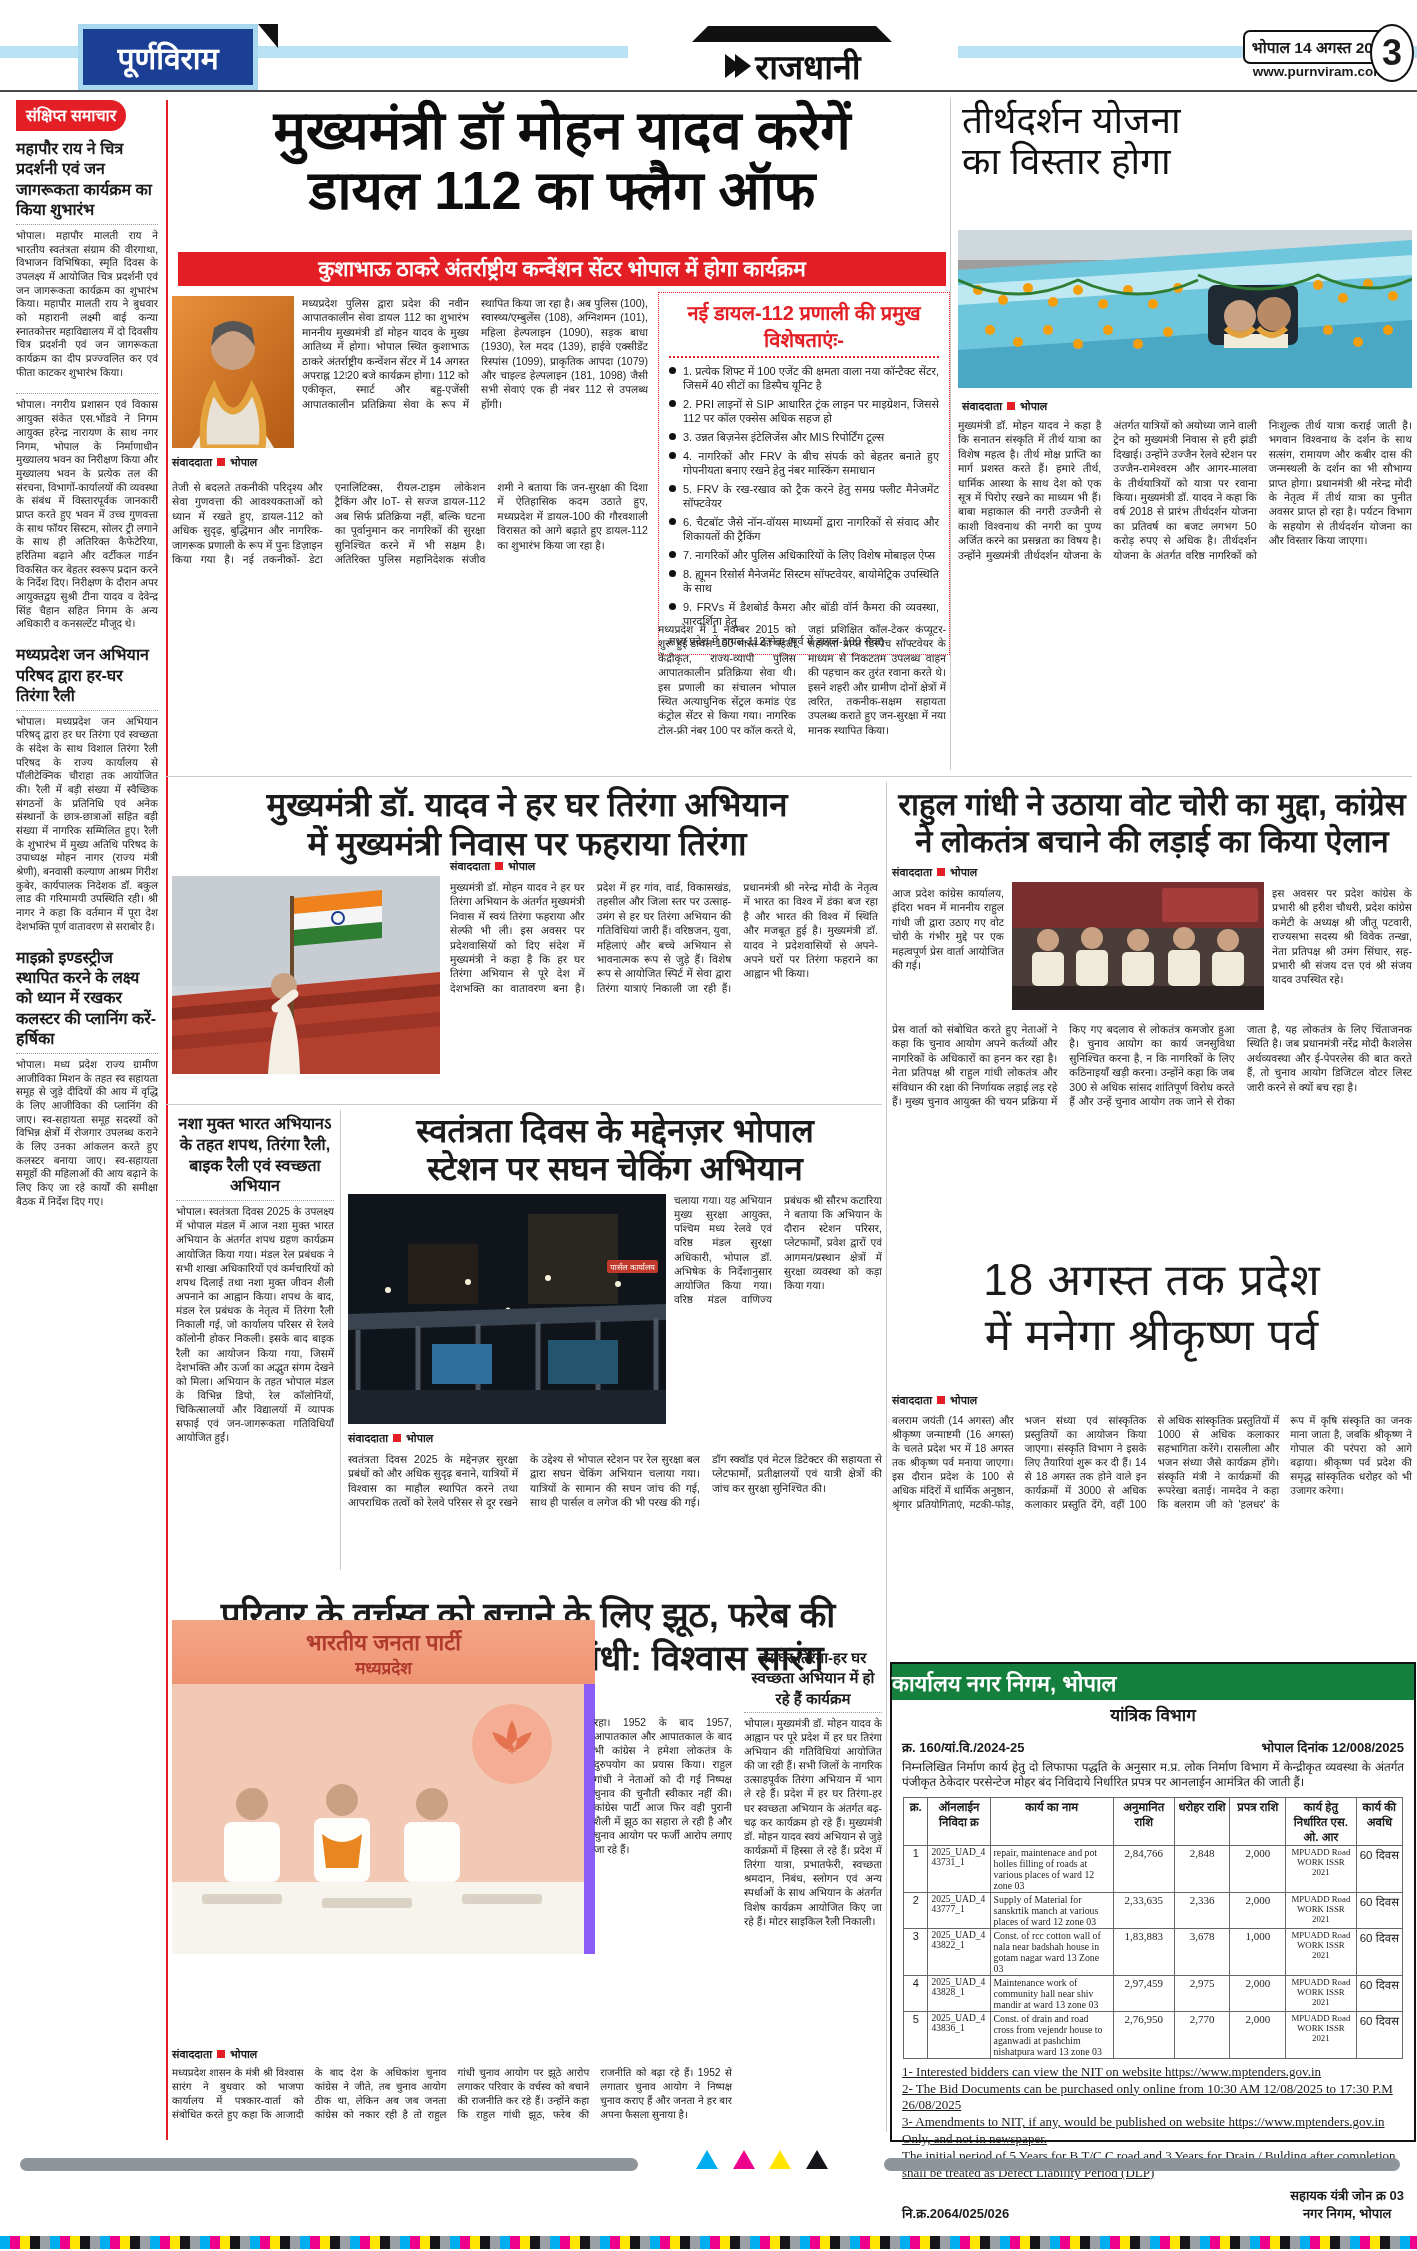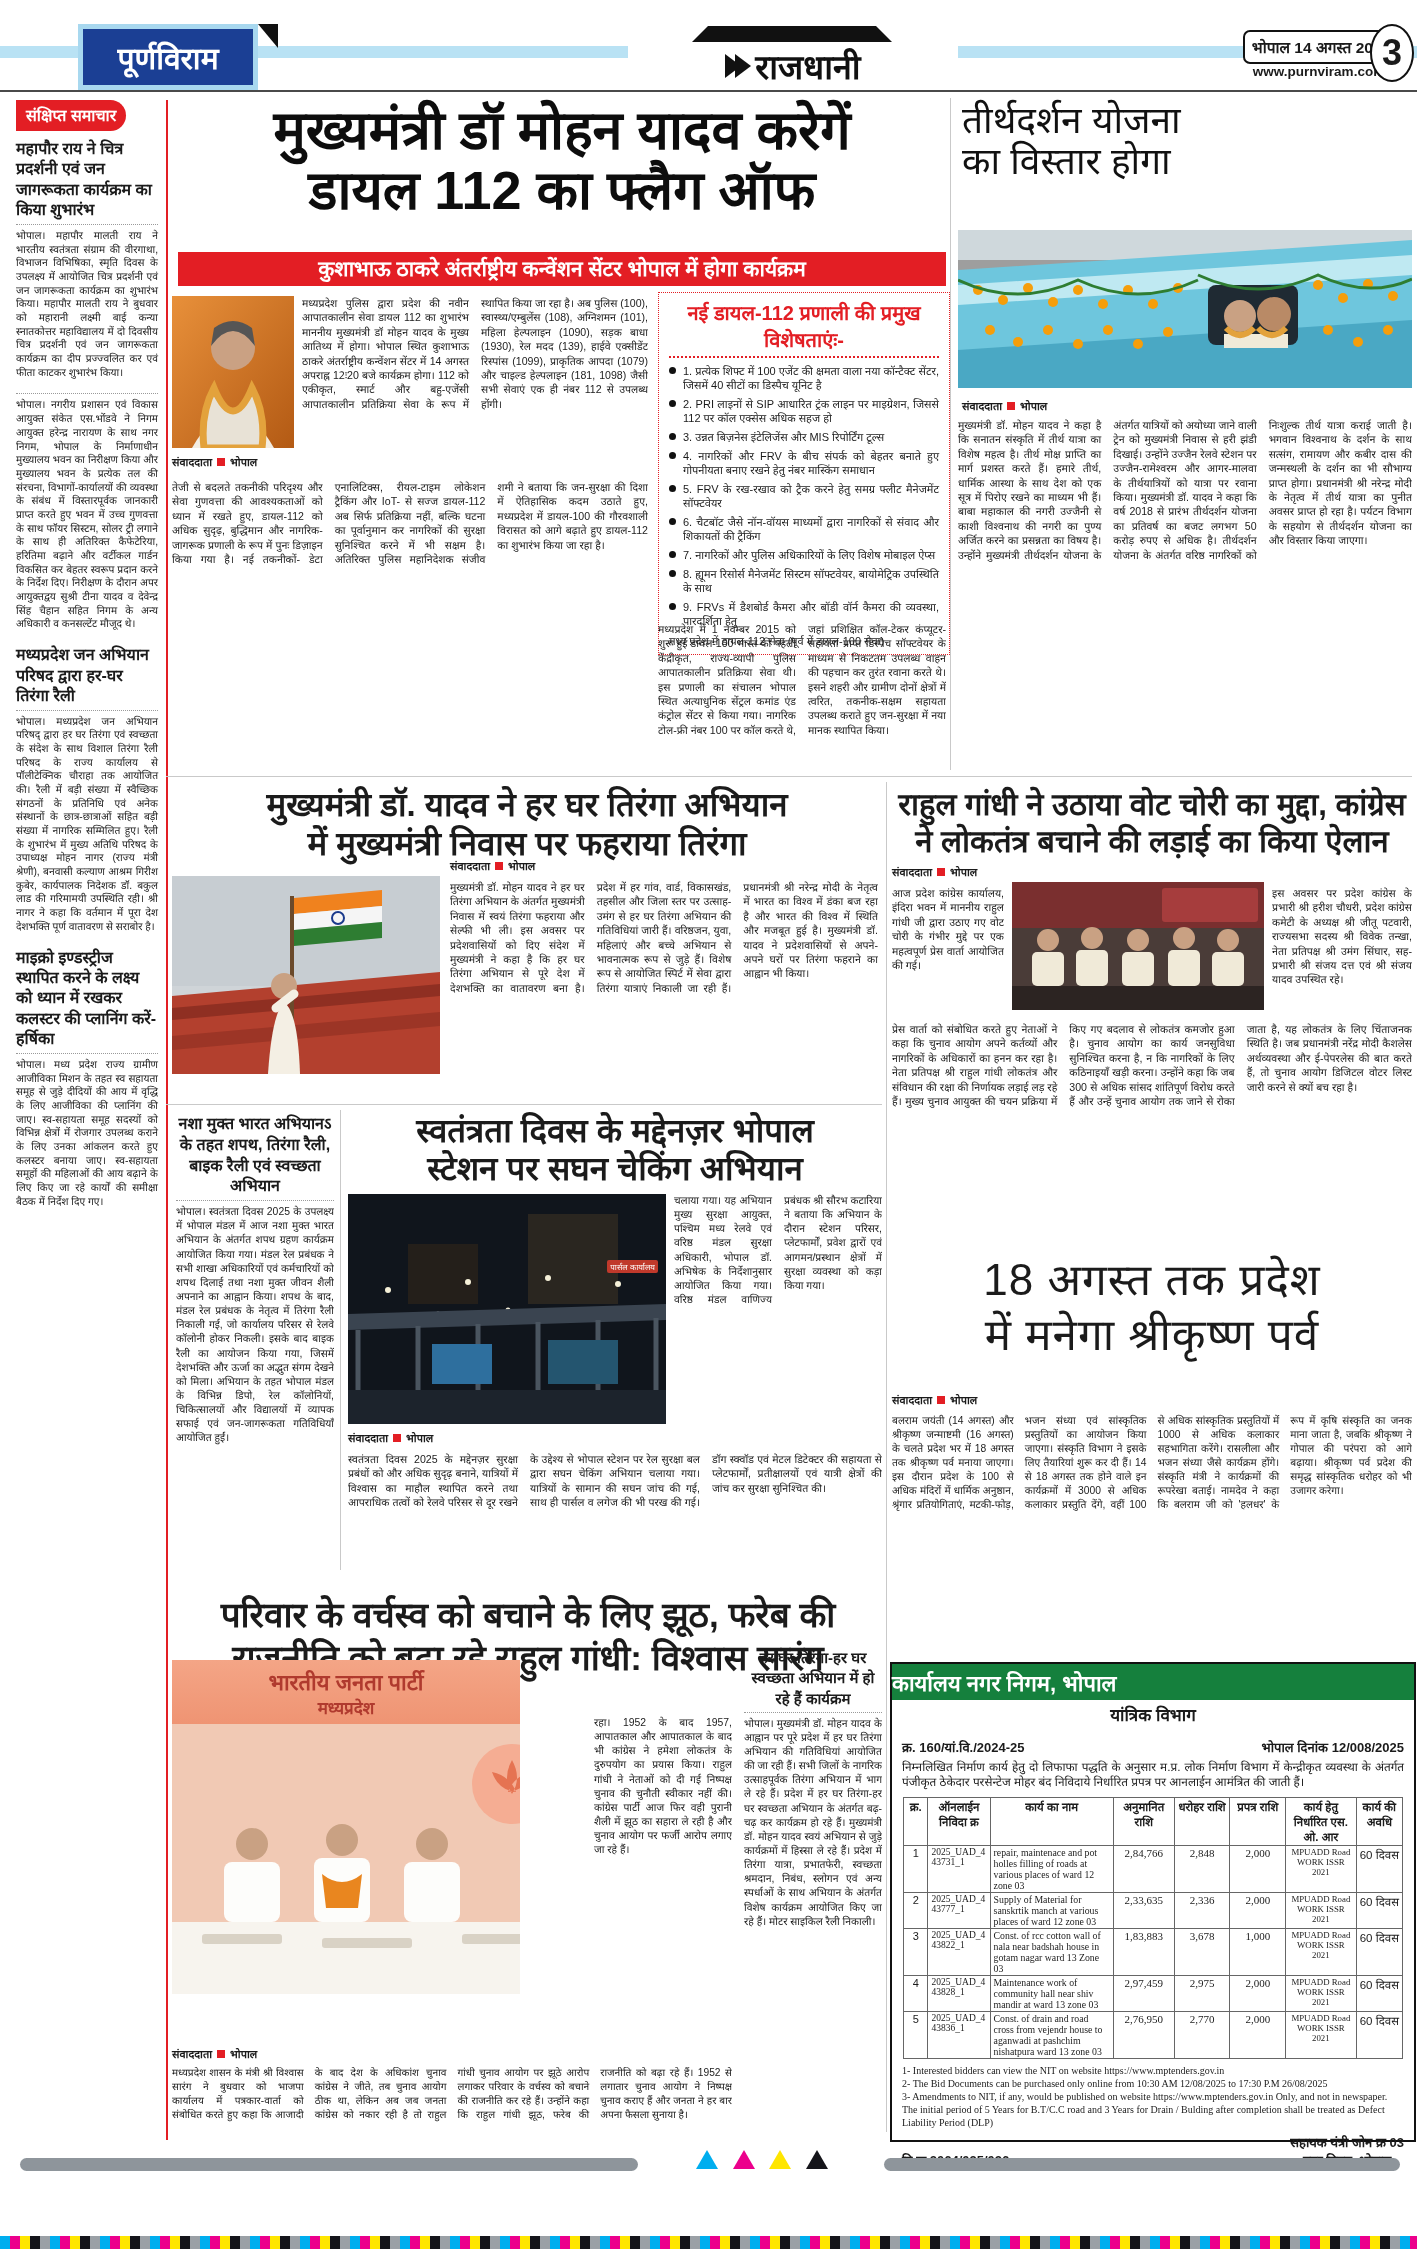--- a/index.html
+++ b/index.html
@@ -73,21 +73,21 @@
   .tender-intro{font-size:11.8px;padding:2px 10px 6px;text-align:justify;line-height:1.3;}
   .tender table{border-collapse:collapse;margin:0 auto;width:500px;}
   .tender th,.tender td{border:1px solid #666;padding:1px 3px;vertical-align:top;}
   .tender th{font-size:11.5px;font-weight:bold;text-align:center;}
   .td-sn{font-size:11px;text-align:center;width:20px;}
   .td-id{font-size:9.5px;font-family:"Liberation Serif",serif;width:62px;word-break:break-all;}
   .td-name{font-size:9.8px;font-family:"Liberation Serif",serif;width:148px;}
   .td-num{font-size:11px;font-family:"Liberation Serif",serif;text-align:center;width:60px;}
   .td-sor{font-size:8.8px;font-family:"Liberation Serif",serif;text-align:center;width:76px;}
   .td-per{font-size:11.5px;text-align:center;width:46px;}
-  .tender-notes{font-size:10px;font-family:"Liberation Serif",serif;line-height:1.3;padding:5px 10px 0;}
+  .tender-notes{font-size:13px;font-family:"Liberation Serif",serif;line-height:1.3;padding:5px 10px 0;text-decoration:underline;}
   .tender-sign{display:flex;justify-content:space-between;align-items:flex-end;padding:4px 10px 6px;font-weight:bold;font-size:13px;}
   
   .gray-bar{height:13px;background:#8e959b;border-radius:7px;}
   .tri{width:0;height:0;border-left:11px solid transparent;border-right:11px solid transparent;display:inline-block;margin:0 5px;}
   .bottom-edge{left:0;top:2236px;width:1417px;height:13px;
     background:repeating-linear-gradient(90deg,#00aeef 0 10px,#ec008c 10px 20px,#ffe600 20px 30px,#15151a 30px 40px,#9aa0a6 40px 50px);}
 </style>
 </head>
 <body>
 
@@ -385,21 +385,21 @@
     <span>संवाददाता</span>
     <span class="bl-sq"></span>
     <span>भोपाल</span>
   </div>
   <div class="abs jbody cols4 clip" style="left:892px;top:1414px;width:520px;height:236px;font-size:10.3px;">बलराम जयंती (14 अगस्त) और श्रीकृष्ण जन्माष्टमी (16 अगस्त) के चलते प्रदेश भर में 18 अगस्त तक श्रीकृष्ण पर्व मनाया जाएगा। इस दौरान प्रदेश के 100 से अधिक मंदिरों में धार्मिक अनुष्ठान, श्रृंगार प्रतियोगिताएं, मटकी-फोड़, भजन संध्या एवं सांस्कृतिक प्रस्तुतियों का आयोजन किया जाएगा। संस्कृति विभाग ने इसके लिए तैयारियां शुरू कर दी हैं। 14 से 18 अगस्त तक होने वाले इन कार्यक्रमों में 3000 से अधिक कलाकार प्रस्तुति देंगे, वहीं 100 से अधिक सांस्कृतिक प्रस्तुतियों में 1000 से अधिक कलाकार सहभागिता करेंगे। रासलीला और भजन संध्या जैसे कार्यक्रम होंगे। संस्कृति मंत्री ने कार्यक्रमों की रूपरेखा बताई। नामदेव ने कहा कि बलराम जी को 'हलधर' के रूप में कृषि संस्कृति का जनक माना जाता है, जबकि श्रीकृष्ण ने गोपाल की परंपरा को आगे बढ़ाया। श्रीकृष्ण पर्व प्रदेश की समृद्ध सांस्कृतिक धरोहर को भी उजागर करेगा।</div>
 
   <div class="abs h-sarang" style="left:172px;top:1594px;width:712px;">
     <div>परिवार के वर्चस्व को बचाने के लिए झूठ, फरेब की</div>
     <div>राजनीति को बढ़ा रहे राहुल गांधी: विश्वास सारंग</div>
   </div>
-  <div class="ph" style="left:172px;top:1660px;width:348px;height:334px;background:#ef4444;">
+  <div class="ph" style="left:172px;top:1620px;width:423px;height:334px;background:#8b5cf6;">
     <div class="bjp-banner">
       <span style="font-size:22px;">भारतीय जनता पार्टी</span>
       <span style="font-size:17px;">मध्यप्रदेश</span>
     </div>
     <svg width="412" height="270" viewBox="0 0 412 270" style="margin-top:64px;">
       <rect width="412" height="270" fill="#f1c9b4"></rect>
       <circle cx="340" cy="60" r="40" fill="#f5ad93"></circle>
       <path d="M340 36 q10 18 0 34 q-10 -16 0 -34 M320 48 q18 4 24 20 q-18 -2 -24 -20 M360 48 q-18 4 -24 20 q18 -2 24 -20" fill="#e57352"></path>
       <g fill="#c9a183">
         <circle cx="80" cy="120" r="16"></circle>

